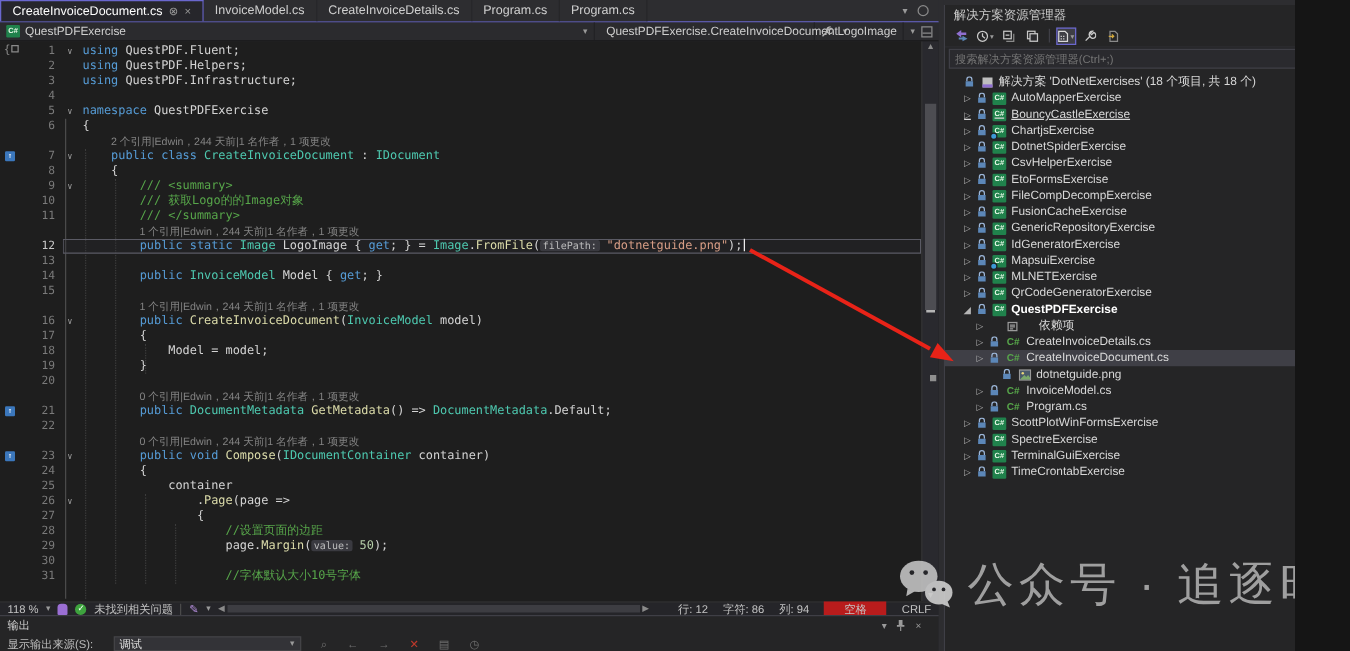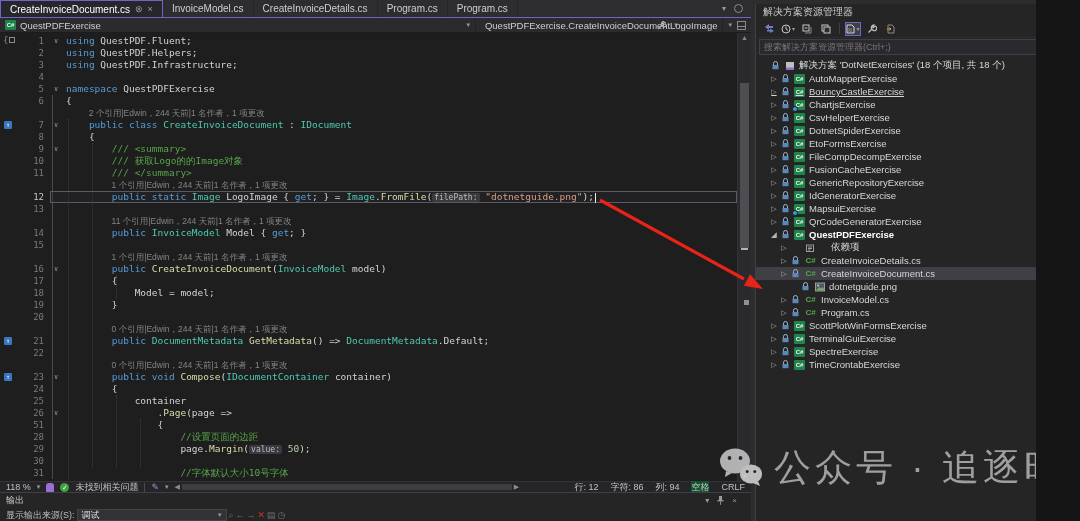--- a/index.html
+++ b/index.html
@@ -51,26 +51,26 @@
   #vmark{position:absolute;left:3px;right:3px;top:215px;height:2px;background:#b5b5b5}
   #vdot{position:absolute;right:2px;top:267px;width:5px;height:5px;background:#8f8f8f}
   
   #doc-strip{height:11px;background:#252529;display:flex;align-items:center;font-size:9px;color:#c2c2c2;gap:6px;padding:0 6px;border-top:1px solid #333}
   .gcheck{width:9px;height:9px;border-radius:50%;background:#3ea33e;color:#fff;font-size:7px;line-height:9px;text-align:center}
   .person{width:8px;height:9px;background:#9b6fd4;border-radius:3px 3px 1px 1px}
   .vdiv{width:1px;height:9px;background:#4a4a4a}
   #hscroll{display:flex;align-items:center;color:#8a8a8a;font-size:7px;gap:2px}
   #hthumb{width:330px;height:6px;background:#3d3d42}
   #strip-right{margin-left:auto;display:flex;gap:12px;align-items:center;color:#c2c2c2}
-  #strip-right .boxy{background:#14532d;padding:0 0}
+  #strip-right .boxy{background:#b91c1c;padding:0 16px}
   
   #output-panel{height:29px;background:#252526;border-top:1px solid #3f3f46;overflow:hidden}
   #output-head{height:15px;display:flex;align-items:center;padding:0 6px;font-size:9px;color:#d0d0d0}
   #output-head .hicons{margin-left:auto;display:flex;gap:8px;align-items:center;color:#9a9a9a;font-size:8px;padding-right:8px}
-  #output-tools{height:14px;display:flex;align-items:center;gap:2px;padding:0 6px;font-size:9px;color:#bdbdbd}
+  #output-tools{height:14px;display:flex;align-items:center;gap:16px;padding:0 6px;font-size:9px;color:#bdbdbd}
   #output-combo{width:150px;height:12px;background:#333337;border:1px solid #434346;display:flex;align-items:center;padding:0 4px;font-size:9px;color:#e0e0e0}
   #output-combo .dd{margin-left:auto;font-size:7px;color:#9a9a9a}
   .oticon{color:#6d6d6d;font-size:9px}
   .oticon.red{color:#c0392b}
   
   #splitter{position:absolute;left:751px;top:0;width:4px;height:521px;background:#2d2d30}
   
   #sol-exp{position:absolute;left:755px;top:4px;width:325px;height:521px;background:#252526;border-left:1px solid #3f3f46;display:flex;flex-direction:column}
   #se-title{height:16px;display:flex;align-items:center;padding:0 7px;font-size:10px;color:#cccccc}
   #se-title .hicons{margin-left:auto;display:flex;gap:9px;align-items:center;color:#9a9a9a;font-size:8px}
@@ -282,28 +282,20 @@
           <div class="crow">
             <span class="glyph"></span>
             <span class="num">13</span>
             <span class="rowbody">
               <span class="fold"></span>
               <span class="codecell"></span>
             </span>
           </div>
           <div class="crow">
             <span class="glyph"></span>
-            <span class="num"></span>
-            <span class="rowbody">
-              <span class="fold"></span>
-              <span class="codecell"><span class="lens" style="padding-left: 45.6px;">11 个引用|Edwin，244 天前|1 名作者，1 项更改</span></span>
-            </span>
-          </div>
-          <div class="crow">
-            <span class="glyph"></span>
             <span class="num">14</span>
             <span class="rowbody">
               <span class="fold"></span>
               <span class="codecell"><span class="c-pl">        </span><span class="c-kw">public</span><span class="c-ty"> InvoiceModel</span><span class="c-pl"> Model { </span><span class="c-kw">get</span><span class="c-pl">; }</span></span>
             </span>
           </div>
           <div class="crow">
             <span class="glyph"></span>
             <span class="num">15</span>
             <span class="rowbody">
@@ -422,21 +414,21 @@
           <div class="crow">
             <span class="glyph"></span>
             <span class="num">26</span>
             <span class="rowbody">
               <span class="fold">∨</span>
               <span class="codecell"><span class="c-pl">                .</span><span class="c-me">Page</span><span class="c-pl">(page =&gt;</span></span>
             </span>
           </div>
           <div class="crow">
             <span class="glyph"></span>
-            <span class="num">51</span>
+            <span class="num">27</span>
             <span class="rowbody">
               <span class="fold"></span>
               <span class="codecell"><span class="c-pl">                {</span></span>
             </span>
           </div>
           <div class="crow">
             <span class="glyph"></span>
             <span class="num">28</span>
             <span class="rowbody">
               <span class="fold"></span>
@@ -653,32 +645,32 @@
         </div>
         <div class="trow" style="padding-left: 14px;">
           <span class="exp">▷</span>
           <span class="lockw">
             <svg width="7" height="9" viewBox="0 0 7 9">
               <path d="M1.5 4 V2.5 a2 2 0 0 1 4 0 V4" fill="none" stroke="#9cb6d8"></path>
               <rect x="0.5" y="4" width="6" height="4.2" fill="#5c87b8"></rect>
             </svg>
           </span>
           <span class="pic csproj">C#</span>
+          <span>DotnetSpiderExercise</span>
+        </div>
+        <div class="trow" style="padding-left: 14px;">
+          <span class="exp">▷</span>
+          <span class="lockw">
+            <svg width="7" height="9" viewBox="0 0 7 9">
+              <path d="M1.5 4 V2.5 a2 2 0 0 1 4 0 V4" fill="none" stroke="#9cb6d8"></path>
+              <rect x="0.5" y="4" width="6" height="4.2" fill="#5c87b8"></rect>
+            </svg>
+          </span>
+          <span class="pic csproj">C#</span>
           <span>CsvHelperExercise</span>
-        </div>
-        <div class="trow" style="padding-left: 14px;">
-          <span class="exp">▷</span>
-          <span class="lockw">
-            <svg width="7" height="9" viewBox="0 0 7 9">
-              <path d="M1.5 4 V2.5 a2 2 0 0 1 4 0 V4" fill="none" stroke="#9cb6d8"></path>
-              <rect x="0.5" y="4" width="6" height="4.2" fill="#5c87b8"></rect>
-            </svg>
-          </span>
-          <span class="pic csproj">C#</span>
-          <span>DotnetSpiderExercise</span>
         </div>
         <div class="trow" style="padding-left: 14px;">
           <span class="exp">▷</span>
           <span class="lockw">
             <svg width="7" height="9" viewBox="0 0 7 9">
               <path d="M1.5 4 V2.5 a2 2 0 0 1 4 0 V4" fill="none" stroke="#9cb6d8"></path>
               <rect x="0.5" y="4" width="6" height="4.2" fill="#5c87b8"></rect>
             </svg>
           </span>
           <span class="pic csproj">C#</span>
@@ -731,20 +723,31 @@
         <div class="trow" style="padding-left: 14px;">
           <span class="exp">▷</span>
           <span class="lockw">
             <svg width="7" height="9" viewBox="0 0 7 9">
               <path d="M1.5 4 V2.5 a2 2 0 0 1 4 0 V4" fill="none" stroke="#9cb6d8"></path>
               <rect x="0.5" y="4" width="6" height="4.2" fill="#5c87b8"></rect>
             </svg>
           </span>
           <span class="pic csproj web">C#<i></i></span>
           <span>MapsuiExercise</span>
+        </div>
+        <div class="trow" style="padding-left: 14px;">
+          <span class="exp">▷</span>
+          <span class="lockw">
+            <svg width="7" height="9" viewBox="0 0 7 9">
+              <path d="M1.5 4 V2.5 a2 2 0 0 1 4 0 V4" fill="none" stroke="#9cb6d8"></path>
+              <rect x="0.5" y="4" width="6" height="4.2" fill="#5c87b8"></rect>
+            </svg>
+          </span>
+          <span class="pic csproj">C#</span>
+          <span>MLNETExercise</span>
         </div>
         <div class="trow" style="padding-left: 14px;">
           <span class="exp">▷</span>
           <span class="lockw">
             <svg width="7" height="9" viewBox="0 0 7 9">
               <path d="M1.5 4 V2.5 a2 2 0 0 1 4 0 V4" fill="none" stroke="#9cb6d8"></path>
               <rect x="0.5" y="4" width="6" height="4.2" fill="#5c87b8"></rect>
             </svg>
           </span>
           <span class="pic csproj">C#</span>
@@ -845,32 +848,32 @@
         </div>
         <div class="trow" style="padding-left: 14px;">
           <span class="exp">▷</span>
           <span class="lockw">
             <svg width="7" height="9" viewBox="0 0 7 9">
               <path d="M1.5 4 V2.5 a2 2 0 0 1 4 0 V4" fill="none" stroke="#9cb6d8"></path>
               <rect x="0.5" y="4" width="6" height="4.2" fill="#5c87b8"></rect>
             </svg>
           </span>
           <span class="pic csproj">C#</span>
+          <span>SpectreExercise</span>
+        </div>
+        <div class="trow" style="padding-left: 14px;">
+          <span class="exp">▷</span>
+          <span class="lockw">
+            <svg width="7" height="9" viewBox="0 0 7 9">
+              <path d="M1.5 4 V2.5 a2 2 0 0 1 4 0 V4" fill="none" stroke="#9cb6d8"></path>
+              <rect x="0.5" y="4" width="6" height="4.2" fill="#5c87b8"></rect>
+            </svg>
+          </span>
+          <span class="pic csproj">C#</span>
           <span>TerminalGuiExercise</span>
-        </div>
-        <div class="trow" style="padding-left: 14px;">
-          <span class="exp">▷</span>
-          <span class="lockw">
-            <svg width="7" height="9" viewBox="0 0 7 9">
-              <path d="M1.5 4 V2.5 a2 2 0 0 1 4 0 V4" fill="none" stroke="#9cb6d8"></path>
-              <rect x="0.5" y="4" width="6" height="4.2" fill="#5c87b8"></rect>
-            </svg>
-          </span>
-          <span class="pic csproj">C#</span>
-          <span>SpectreExercise</span>
         </div>
         <div class="trow" style="padding-left: 14px;">
           <span class="exp">▷</span>
           <span class="lockw">
             <svg width="7" height="9" viewBox="0 0 7 9">
               <path d="M1.5 4 V2.5 a2 2 0 0 1 4 0 V4" fill="none" stroke="#9cb6d8"></path>
               <rect x="0.5" y="4" width="6" height="4.2" fill="#5c87b8"></rect>
             </svg>
           </span>
           <span class="pic csproj">C#</span>

